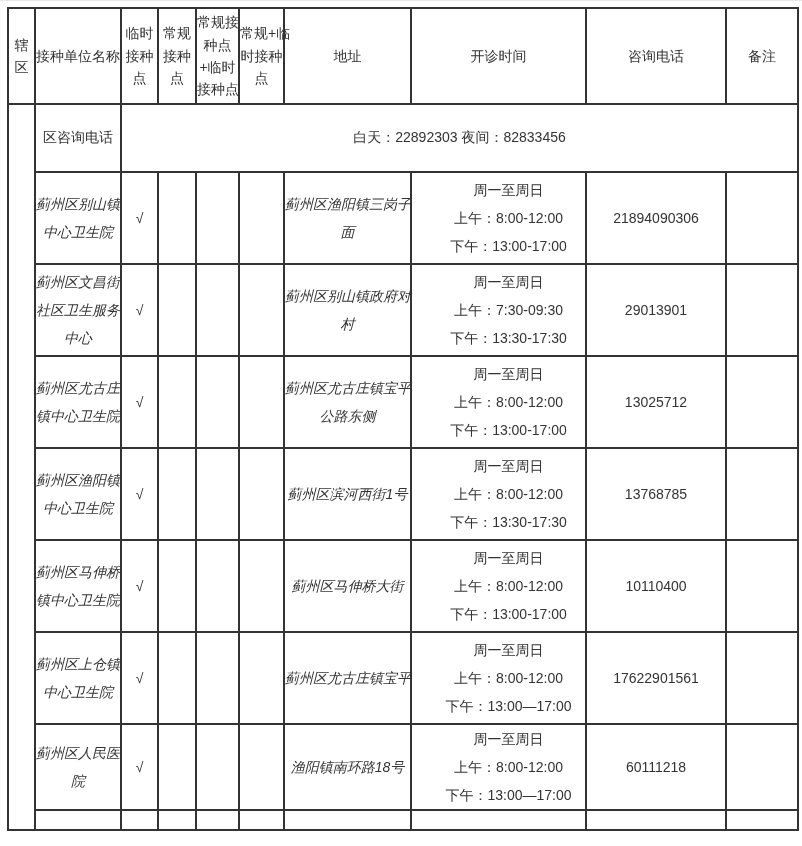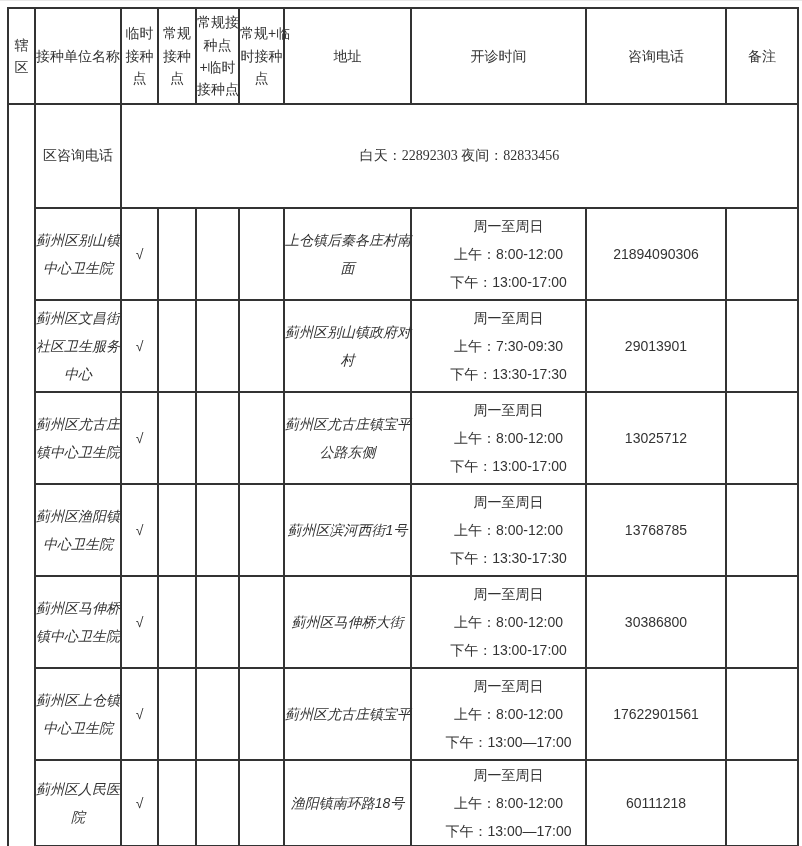--- a/index.html
+++ b/index.html
@@ -40,21 +40,21 @@
   col.c3 { width: 37px; }
   col.c4 { width: 38px; }
   col.c5 { width: 43px; }
   col.c6 { width: 45px; }
   col.c7 { width: 127px; }
   col.c8 { width: 175px; }
   col.c9 { width: 140px; }
   col.c10 { width: 72px; }
 
   tr.header-row   { height: 96px; }
-  tr.hotline-row  { height: 104px; font-family: Liberation Serif, serif; }
+  tr.hotline-row  { height: 68px; }
   tr.data-row     { height: 92px; }
   tr.data-row.last{ height: 85px; }
   tr.partial-row  { height: 20px; }
 
   .ws-pre  { white-space: pre; line-height: 1.6; }
   .ws-name { white-space: pre; line-height: 2; font-style: italic; }
   .hours-line { line-height: 2; padding-left: 20px; }
   .hotline-value { white-space: nowrap; }
 </style>
 </head>
@@ -105,21 +105,21 @@
       <td colspan="8" class="hotline-value">白天：22892303 夜间：82833456</td>
     </tr>
 
     <tr class="data-row">
       <td class="ws-name">蓟州区别山镇
 中心卫生院</td>
       <td>√</td>
       <td></td>
       <td></td>
       <td></td>
-      <td class="ws-name">上仓镇后秦各庄村南
+      <td class="ws-name">蓟州区渔阳镇三岗子
 面</td>
       <td>
         <div class="hours-line">周一至周日</div>
         <div class="hours-line">上午：8:00-12:00</div>
         <div class="hours-line">下午：13:00-17:00</div>
       </td>
       <td>21894090306</td>
       <td></td>
     </tr>
 
@@ -183,21 +183,21 @@
       <td>√</td>
       <td></td>
       <td></td>
       <td></td>
       <td class="ws-name">蓟州区马伸桥大街</td>
       <td>
         <div class="hours-line">周一至周日</div>
         <div class="hours-line">上午：8:00-12:00</div>
         <div class="hours-line">下午：13:00-17:00</div>
       </td>
-      <td>30386800</td>
+      <td>10110400</td>
       <td></td>
     </tr>
 
     <tr class="data-row">
       <td class="ws-name">蓟州区上仓镇
 中心卫生院</td>
       <td>√</td>
       <td></td>
       <td></td>
       <td></td>

